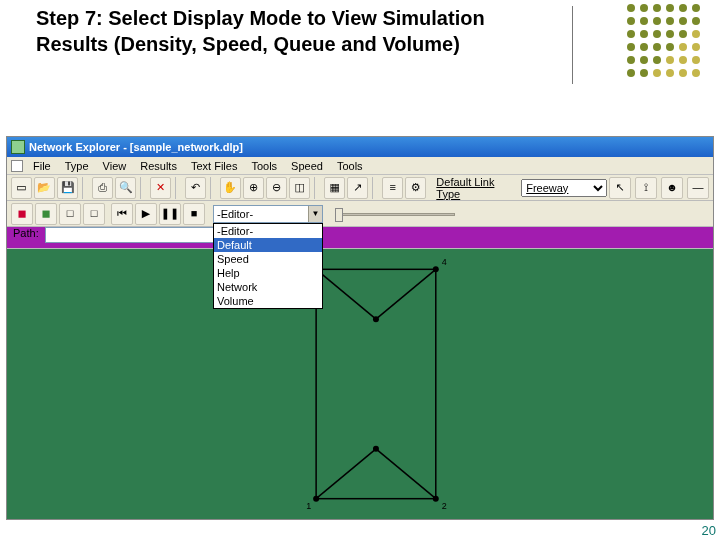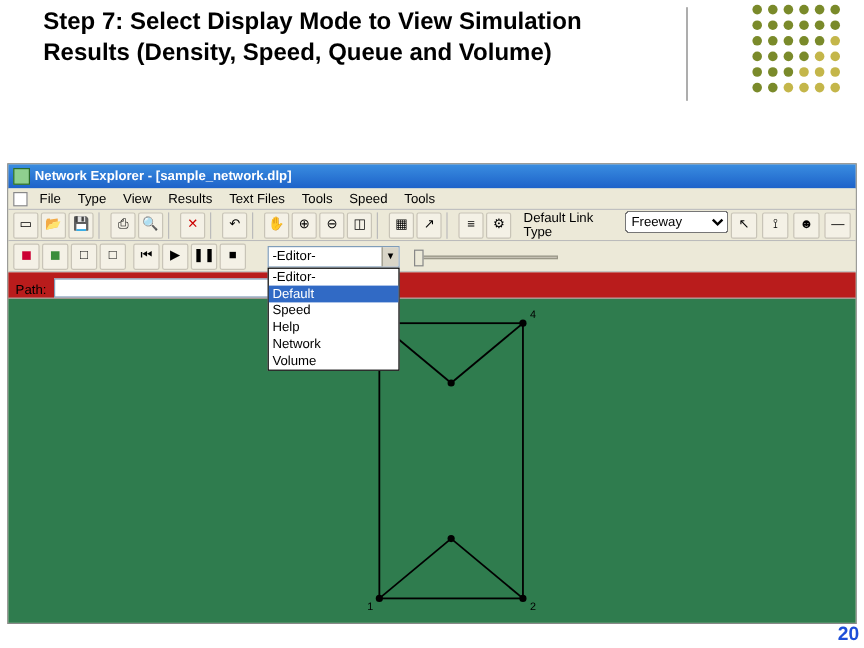--- a/index.html
+++ b/index.html
@@ -16,40 +16,40 @@
   
   .appwin { position: absolute; top: 136px; left: 6px; width: 708px; height: 384px; border: 1px solid #888; background: #ece9d8; font-size: 11px; }
   .titlebar { height: 20px; background: linear-gradient(#3a8de0, #1d62c9); color: #fff; display: flex; align-items: center; padding: 0 4px; font-weight: bold; gap: 4px; }
   .titlebar .appicon { width: 14px; height: 14px; background: #8fd08f; border: 1px solid #2a6b2a; }
   .menubar { height: 18px; background: #ece9d8; display: flex; align-items: center; padding-left: 4px; gap: 2px; border-bottom: 1px solid #c0c0c0; }
   .menubar .docicon { width: 12px; height: 12px; border: 1px solid #888; background: #fff; margin-right: 2px; }
   .menubar span { padding: 18px 6px; cursor: default; }
   .toolbar { height: 26px; background: #ece9d8; border-bottom: 1px solid #bbb; display: flex; align-items: center; padding: 0 4px; gap: 2px; }
   .tbtn { width: 22px; height: 22px; border: 1px solid #c8c4b7; background: #f4f1e6; display: flex; align-items: center; justify-content: center; border-radius: 2px; }
   .sep { width: 6px; height: 22px; border-left: 1px solid #bbb; margin: 0 2px; }
-  .linktype { display: flex; align-items: flex-start; gap: 4px; margin-left: 8px; }
+  .linktype { display: flex; align-items: center; gap: 4px; margin-left: 8px; text-decoration: underline; }
   .linktype select { font-size: 11px; height: 18px; width: 90px; }
   .rightbtns { margin-left: auto; display: flex; gap: 4px; }
   .toolbar2 { height: 26px; background: #ece9d8; border-bottom: 1px solid #bbb; display: flex; align-items: center; padding: 0 4px; gap: 2px; }
   .playctrl { display: flex; gap: 2px; margin-left: 4px; }
-  .combo-wrap { position: relative; margin-left: 16px; }
+  .combo-wrap { position: relative; margin-left: 6px; }
   .combo-input { width: 110px; height: 18px; border: 1px solid #7f9db9; background: #fff; padding: 1px 16px 1px 3px; font-size: 11px; }
   .combo-arrow { position: absolute; right: 1px; top: 1px; width: 14px; height: 16px; background: #d9d5c7; border-left: 1px solid #9a9788; display:flex; align-items:center; justify-content:center; font-size:8px; }
   .dropdown { position: absolute; top: 18px; left: 0; width: 110px; border: 1px solid #000; background: #fff; z-index: 10; }
   .dropdown div { padding: 1px 3px; font-size: 11px; }
   .dropdown .hl { background: #316ac5; color: #fff; }
   .slider { margin-left: 10px; width: 120px; height: 14px; position: relative; }
   .slider-track { position:absolute; left:0; right:0; top:6px; height:3px; background:#c4c0b3; border:1px solid #9a9788; }
   .slider-thumb { position:absolute; left:0; top:1px; width:8px; height:14px; background:#ece9d8; border:1px solid #888; }
-  .pathrow { height: 22px; display: flex; align-items: flex-end; background: #b91c1c; padding: 0 6px; gap: 6px; border-bottom: 1px solid #bbb; }
+  .pathrow { height: 22px; display: flex; align-items: flex-start; background: #a21caf; padding: 0 6px; gap: 6px; border-bottom: 1px solid #bbb; }
   .pathrow input { flex: 0 0 200px; height: 16px; border: 1px solid #7f9db9; font-size: 11px; padding: 0 2px; background:#fff;}
   .canvas { position: relative; width: 100%; height: calc(100% - 20px - 18px - 26px - 26px - 22px); background: #2f7c4e; overflow:hidden; }
   .canvas svg { position:absolute; inset:0; width:100%; height:100%; }
   
-  .pagenum { position: absolute; right: 4px; bottom: 2px; font-size: 16px; font-weight: bold; color: #1d4ed8; }
+  .pagenum { position: absolute; right: 4px; bottom: 2px; font-size: 13px; font-weight: normal; color: #0f766e; }
   .u { font-size:11px; line-height:1; }
 </style>
 </head>
 <body>
 
 <div class="slide">
 
   <div class="vline"></div>
   <div class="dotgrid">
     <span class="d-o"></span>

